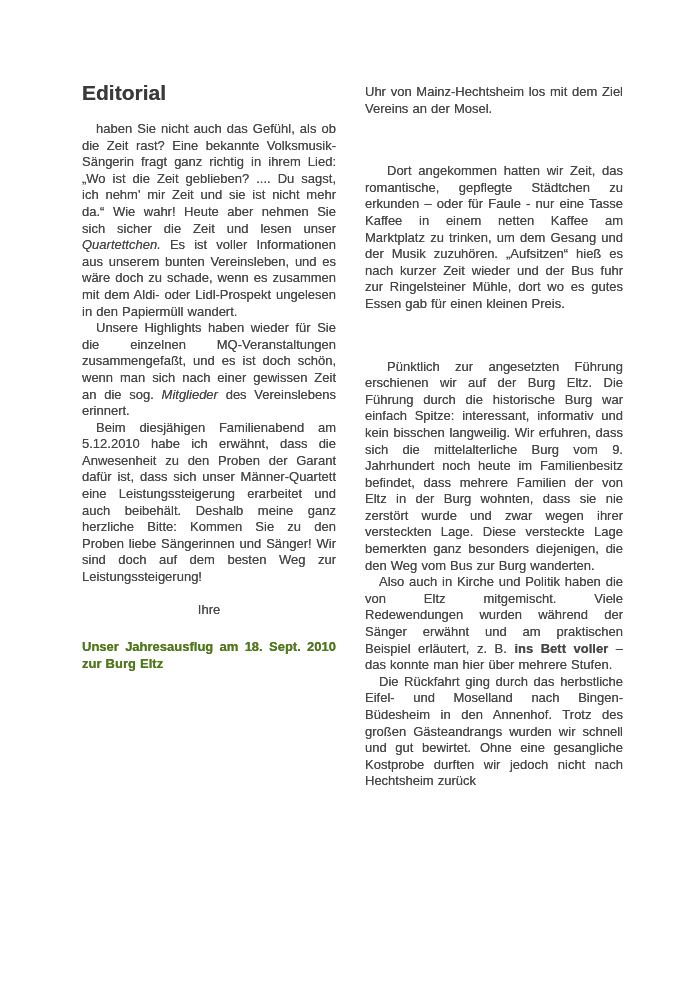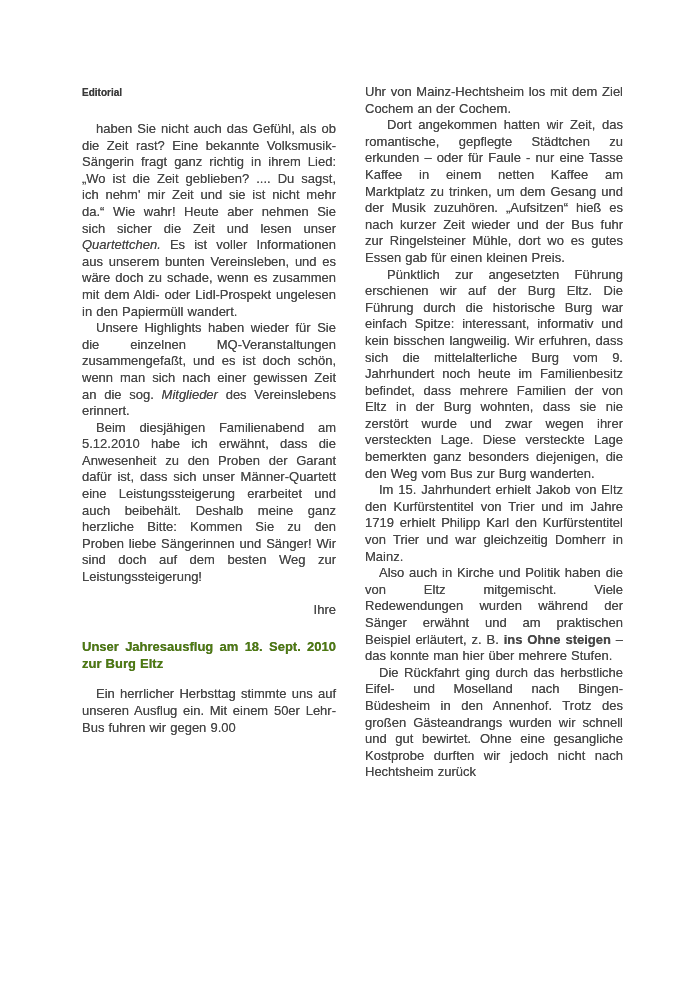--- a/index.html
+++ b/index.html
@@ -26,63 +26,61 @@
     word-spacing: 0.5px;
   }
   .col-left  { left: 82px;  width: 254px; }
   .col-right { left: 365px; width: 258px; }
 
   .block { margin: 0; }
 
   
   .h1 {
     font-weight: bold;
-    font-size: 10px;
+    font-size: 21px;
     line-height: 18px;
     color: #3a3a3a;
     text-align: left;
     margin-bottom: 19px;
   }
 
   
   .h2 {
     font-weight: bold;
     color: #4d7c0f;
     margin-top: 21px;
     margin-bottom: 14px;
     text-align: justify;
   }
 
   .p { margin: 0; }
   .ind-sm { text-indent: 14px; }
-  .ind-lg { text-indent: 22px; }
+  .ind-lg { text-indent: 22px; margin-top: 46px; }
 
   
   .sig {
     margin-top: 16px;
-    text-align: right;
+    text-align: center;
   }
 
   .i { font-style: italic; }
   .b { font-weight: bold; }
 </style>
 </head>
 <body>
 
 <div class="page">
   <div class="col col-left">
       <div class="block h1"><span>Editorial</span></div>
       <div class="block p ind-sm"><span>haben Sie nicht auch das Gefühl, als ob die Zeit rast?  Eine bekannte Volksmusik-Sängerin fragt ganz richtig in ihrem Lied: „Wo ist die Zeit geblieben? .... Du sagst, ich nehm' mir Zeit und sie ist nicht mehr da.“ Wie wahr! Heute aber nehmen Sie sich sicher die Zeit und lesen unser </span><span class="i">Quartettchen.</span><span> Es ist voller Informationen aus unserem bunten Vereinsleben, und es wäre doch zu schade, wenn es zusammen mit dem Aldi- oder Lidl-Prospekt ungelesen in den Papiermüll wandert.</span></div>
       <div class="block p ind-sm"><span>Unsere Highlights haben wieder für Sie die einzelnen MQ-Veranstaltungen zusammengefaßt, und es ist doch schön, wenn man sich nach einer gewissen Zeit an die sog. </span><span class="i">Mitglieder</span><span> des Vereinslebens erinnert.</span></div>
       <div class="block p ind-sm"><span>Beim diesjähigen Familienabend am 5.12.2010 habe ich erwähnt, dass die Anwesenheit zu den Proben der Garant dafür ist, dass sich unser Männer-Quartett eine Leistungssteigerung erarbeitet und auch beibehält. Deshalb meine ganz herzliche Bitte: Kommen Sie zu den Proben liebe Sängerinnen und Sänger! Wir sind doch auf dem besten Weg zur Leistungssteigerung!</span></div>
       <div class="block sig"><span>Ihre</span></div>
       <div class="block h2"><span>Unser Jahresausflug am 18. Sept. 2010 zur Burg Eltz</span></div>
-      <div class="block p ind-sm"><span>Ein herrlicher Herbsttag stimmte uns auf unseren Ausflug ein. Mit einem 50er Lehr-Bus fuhren wir gegen 9.00</span></div>
     </div>
   <div class="col col-right">
-      <div class="block p"><span>Uhr von Mainz-Hechtsheim los mit dem Ziel Cochem an der Cochem.</span></div>
+      <div class="block p"><span>Uhr von Mainz-Hechtsheim los mit dem Ziel Vereins an der Mosel.</span></div>
       <div class="block p ind-lg"><span>Dort angekommen hatten wir Zeit, das romantische, gepflegte Städtchen zu erkunden – oder für Faule -  nur eine Tasse Kaffee in einem netten Kaffee am Marktplatz zu trinken, um dem Gesang und der Musik zuzuhören. „Aufsitzen“ hieß es nach kurzer Zeit wieder und der Bus fuhr zur Ringelsteiner Mühle, dort wo es gutes Essen gab für einen kleinen Preis.</span></div>
       <div class="block p ind-lg"><span>Pünktlich zur angesetzten Führung erschienen wir auf der Burg Eltz. Die Führung durch die historische Burg war einfach Spitze: interessant, informativ und kein bisschen langweilig. Wir erfuhren, dass sich die mittelalterliche Burg vom 9. Jahrhundert noch heute im Familienbesitz befindet, dass mehrere Familien der von Eltz in der Burg wohnten, dass sie nie zerstört wurde und zwar wegen ihrer versteckten Lage. Diese versteckte Lage  bemerkten ganz besonders diejenigen, die den Weg vom Bus zur Burg wanderten.</span></div>
-      <div class="block p ind-sm"><span>Im 15. Jahrhundert erhielt Jakob von Eltz den Kurfürstentitel von Trier und im Jahre 1719 erhielt Philipp Karl den Kurfürstentitel von Trier und war gleichzeitig Domherr in Mainz.</span></div>
-      <div class="block p ind-sm"><span>Also auch in Kirche und Politik haben die von Eltz mitgemischt. Viele Redewendungen wurden während der Sänger erwähnt und am praktischen Beispiel erläutert, z. B. </span><span class="b">ins Ohne steigen</span><span> – das konnte man hier über mehrere Stufen.</span></div>
+      <div class="block p ind-sm"><span>Also auch in Kirche und Politik haben die von Eltz mitgemischt. Viele Redewendungen wurden während der Sänger erwähnt und am praktischen Beispiel erläutert, z. B. </span><span class="b">ins Bett voller</span><span> – das konnte man hier über mehrere Stufen.</span></div>
       <div class="block p ind-sm"><span>Die Rückfahrt ging durch das herbstliche Eifel- und Moselland nach Bingen-Büdesheim in den Annenhof. Trotz des großen Gästeandrangs wurden wir schnell und gut bewirtet. Ohne eine gesangliche Kostprobe durften wir jedoch nicht nach Hechtsheim zurück</span></div>
     </div>
 </div>
 
 </body></html>

